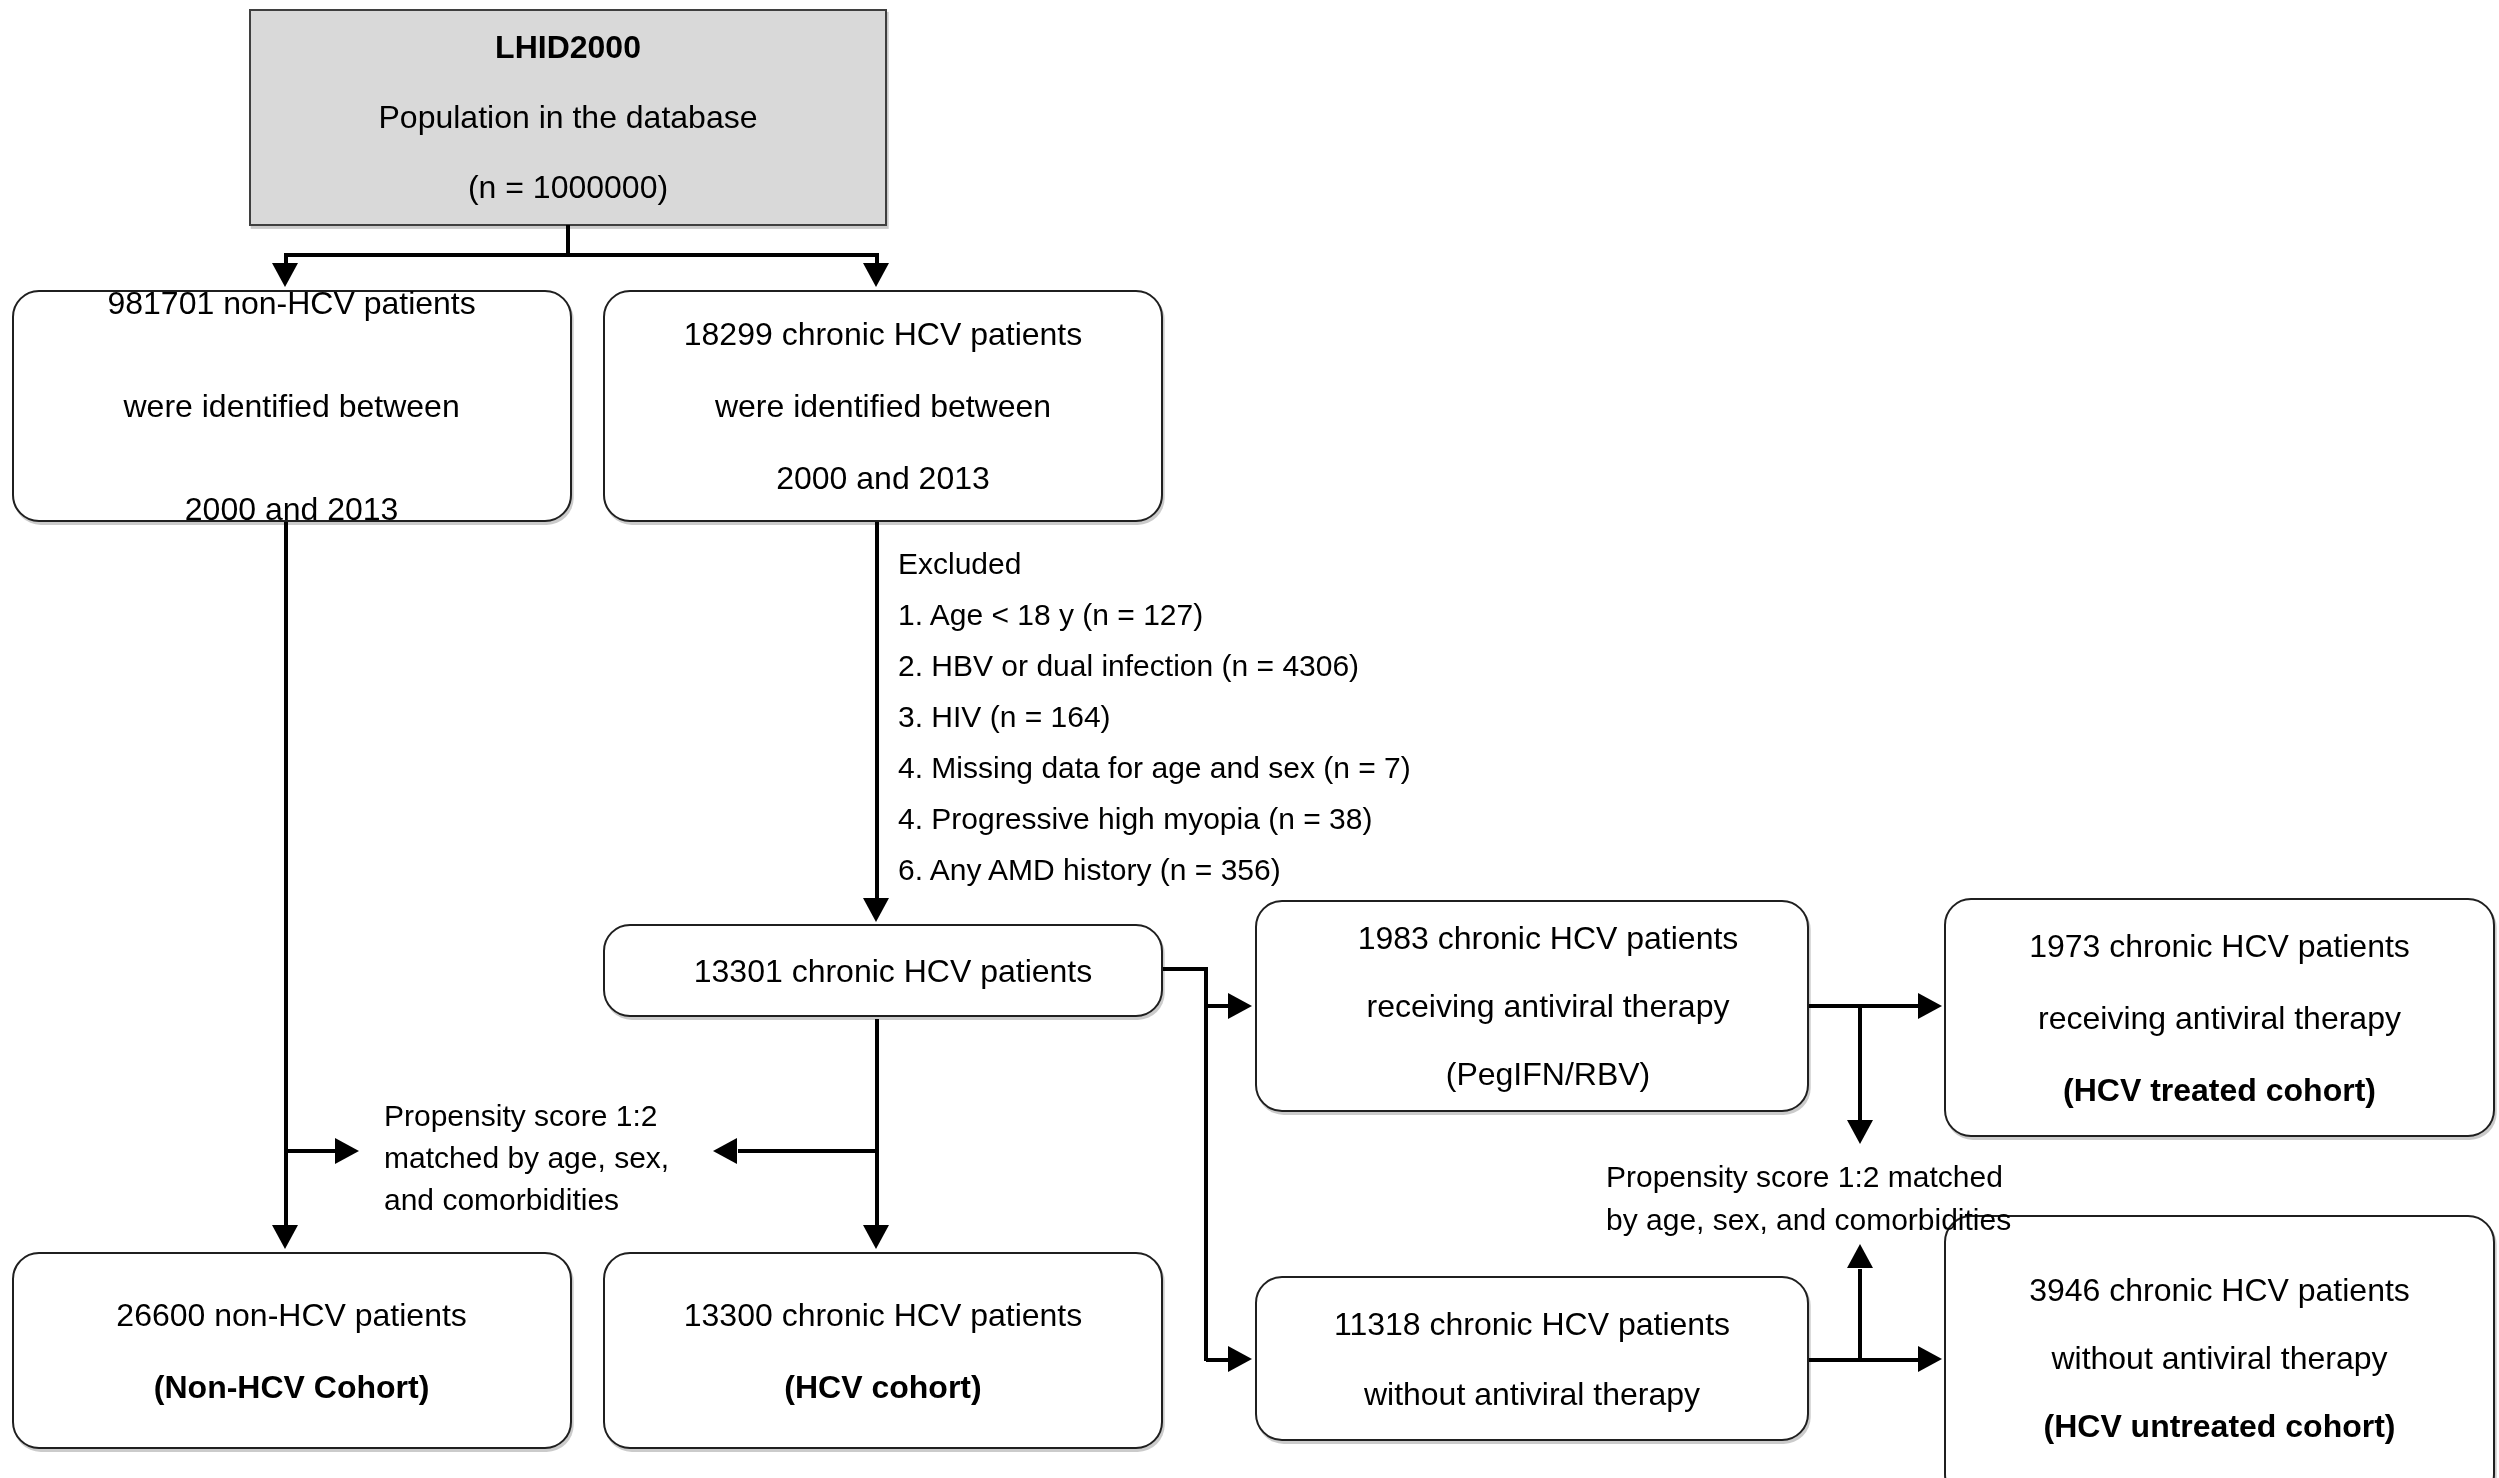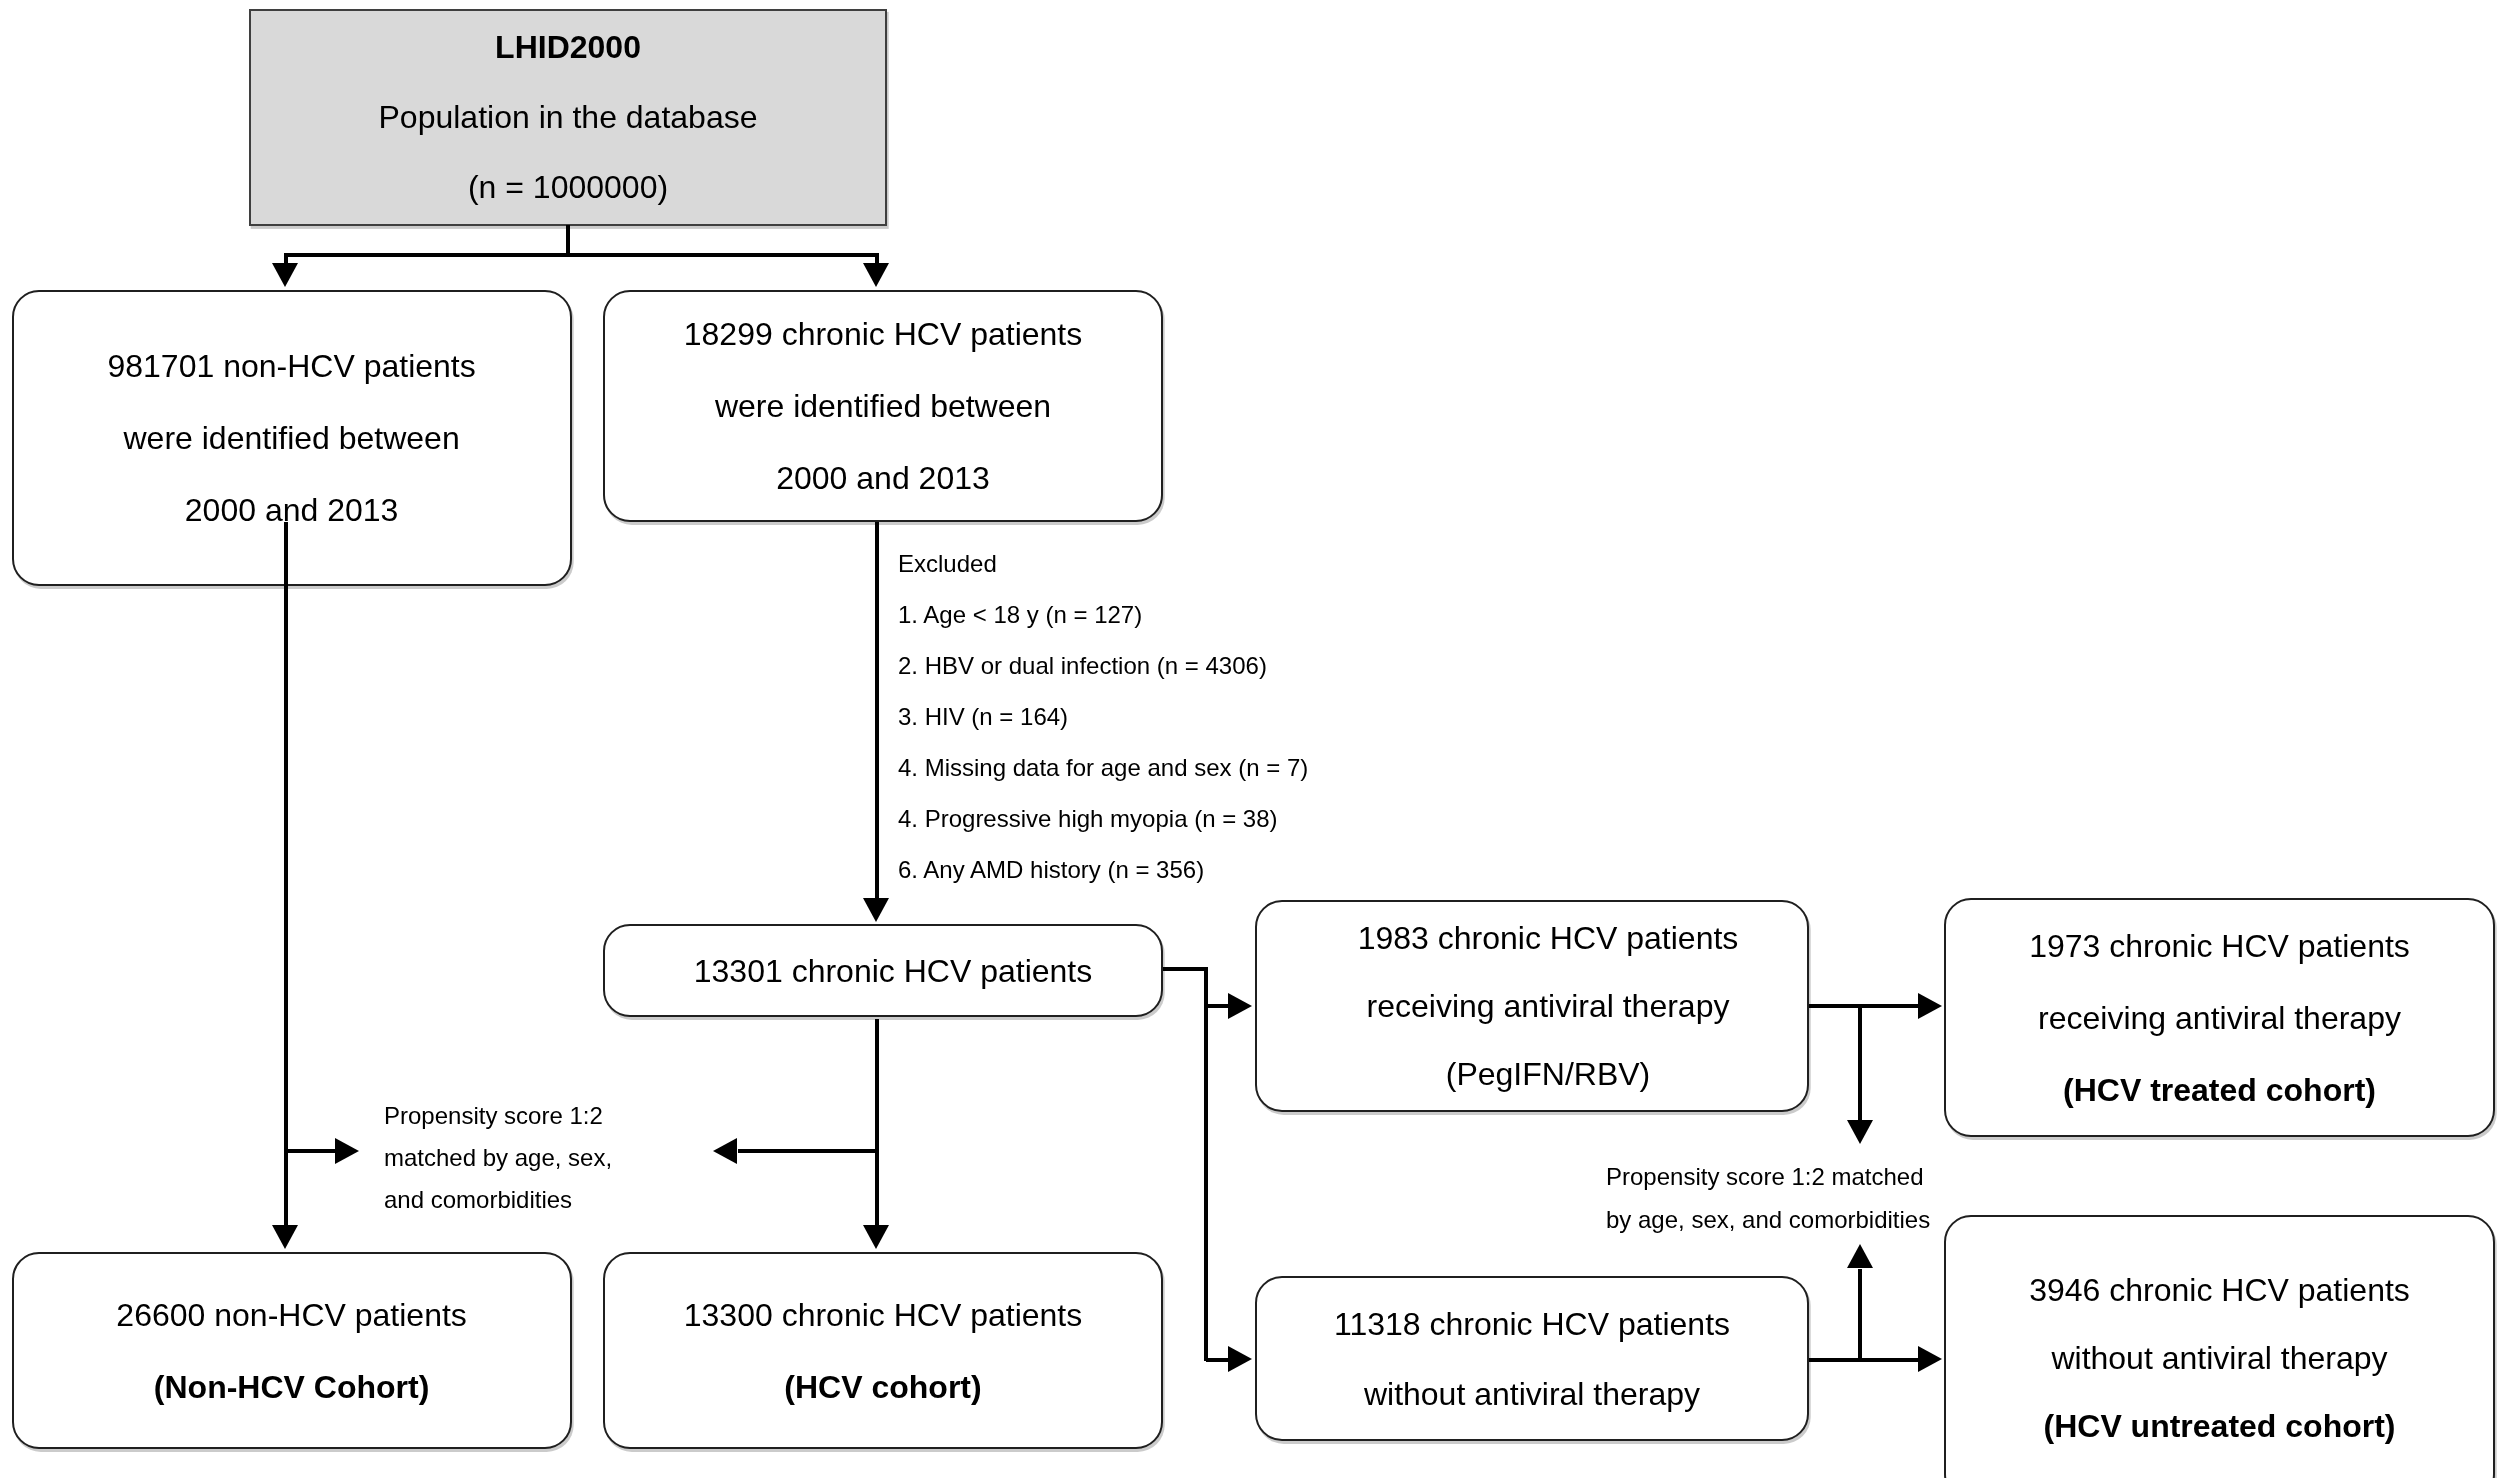--- a/index.html
+++ b/index.html
@@ -15,21 +15,21 @@
     border-radius:27px;
     box-shadow:1.7px 2.9px 0 rgba(140,140,140,.45);
     display:flex;flex-direction:column;justify-content:center;align-items:center;
     text-align:center;
     font-size:32px;line-height:var(--lh,72px);
   }
   .box.square{border-radius:0;background:#d9d9d9;border-color:#3f3f3f;}
   .b{font-weight:bold;}
 
   
-  .note{position:absolute;font-size:24px;text-align:left;}
+  .note{position:absolute;font-size:30px;text-align:left;}
   .note .tline{display:block;}
 
   
   .hline,.vline{position:absolute;background:#000;}
   .hline{height:3.5px;}
   .vline{width:3.5px;}
 
   
   .arr{position:absolute;width:0;height:0;}
   .arr.down {border-left:13.3px solid transparent;border-right:13.3px solid transparent;border-top:24px solid #000;}
@@ -41,21 +41,21 @@
 <body>
 
 <div id="canvas">
 
   <div class="box square" style="left:249px;top:8.7px;width:638px;height:217px;text-align:center;--lh:70px;">
     <span class="tline b">LHID2000</span>
     <span class="tline">Population in the database</span>
     <span class="tline">(n = 1000000)</span>
   </div>
 
-  <div class="box" style="left:11.6px;top:290px;width:560px;height:296px;--lh:72px;">
+  <div class="box" style="left:11.6px;top:290px;width:560px;height:232px;gap:31px;--lh:72px;">
     <span class="tline">981701 non-HCV patients</span>
     <span class="tline">were identified between</span>
     <span class="tline">2000 and 2013</span>
   </div>
 
   <div class="box" style="left:603px;top:290px;width:560px;height:232px;--lh:72px;">
     <span class="tline">18299 chronic HCV patients</span>
     <span class="tline">were identified between</span>
     <span class="tline">2000 and 2013</span>
   </div>

